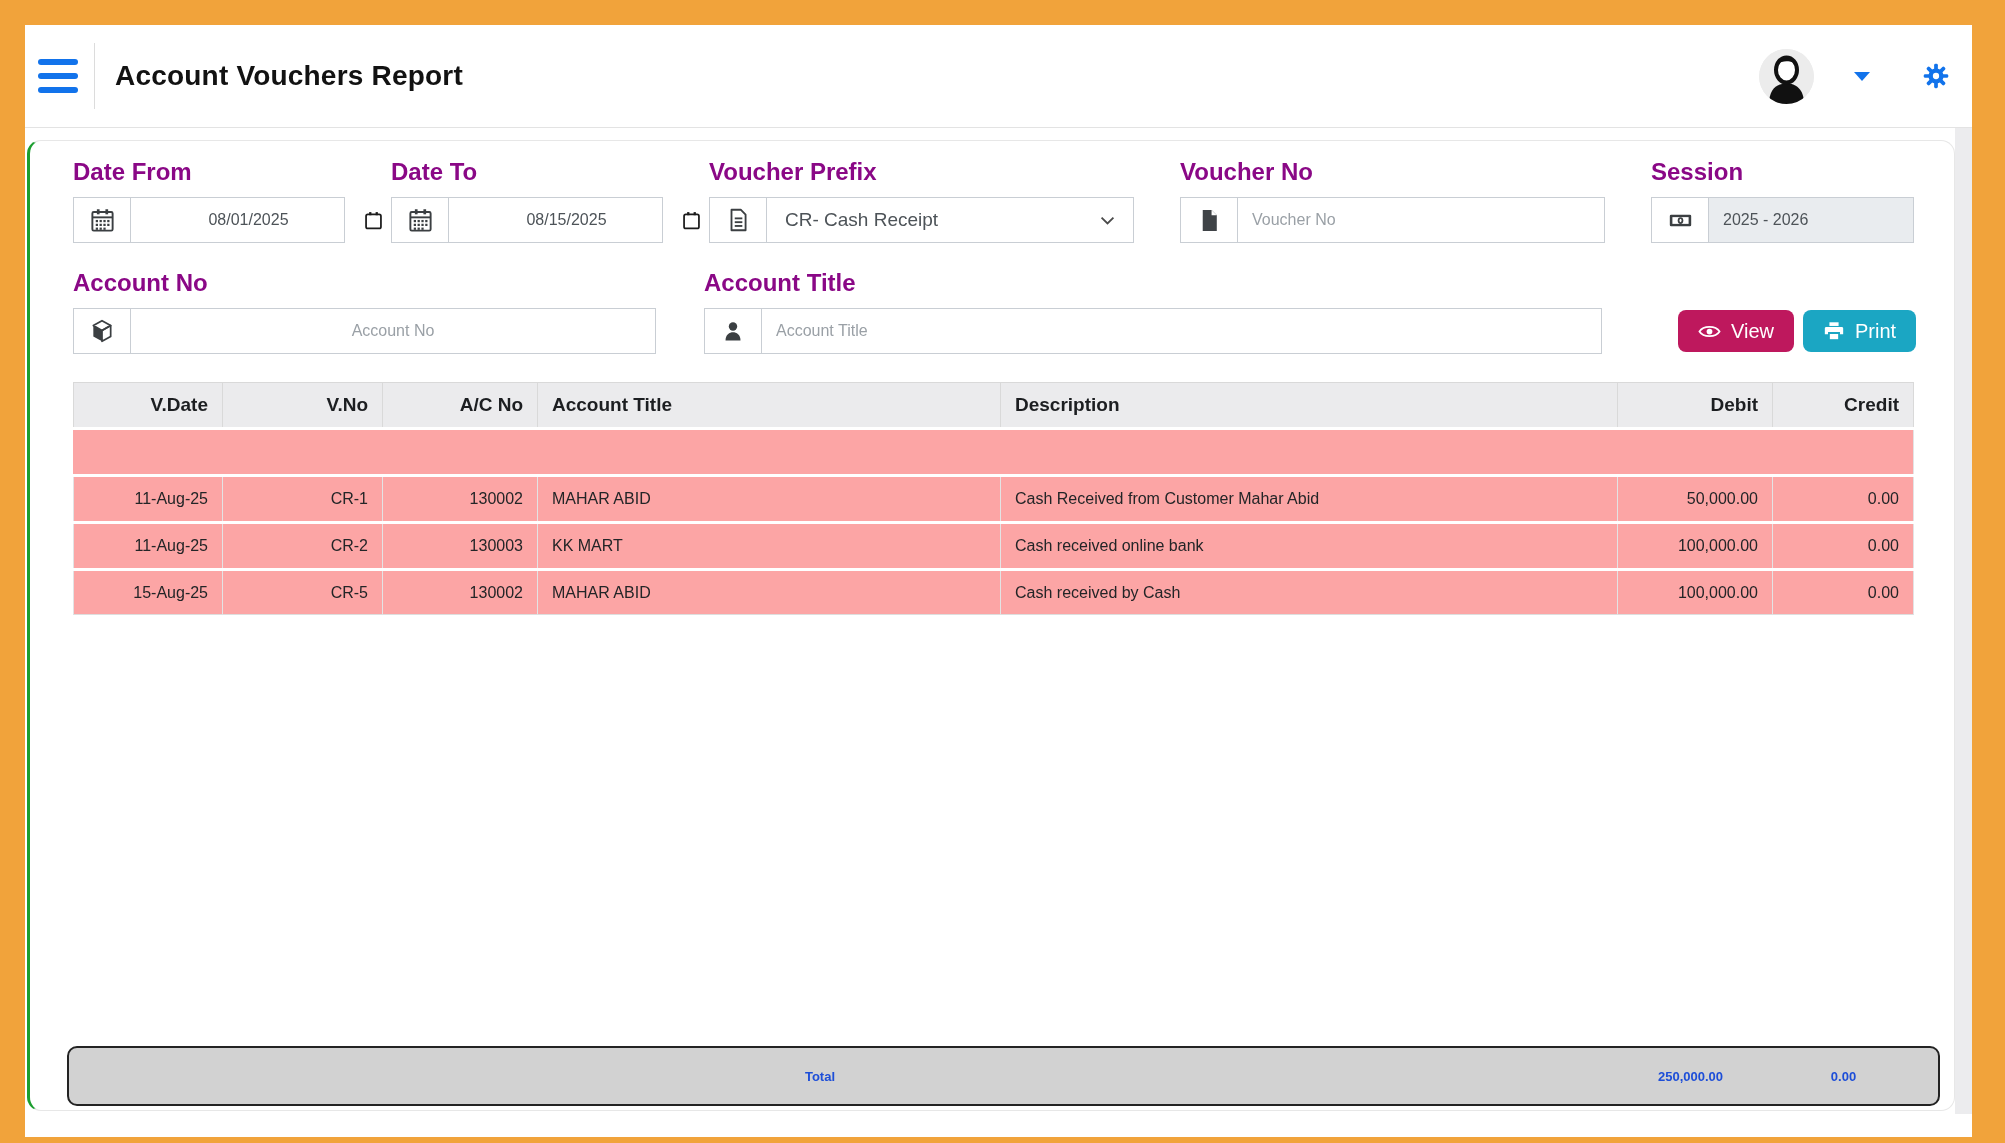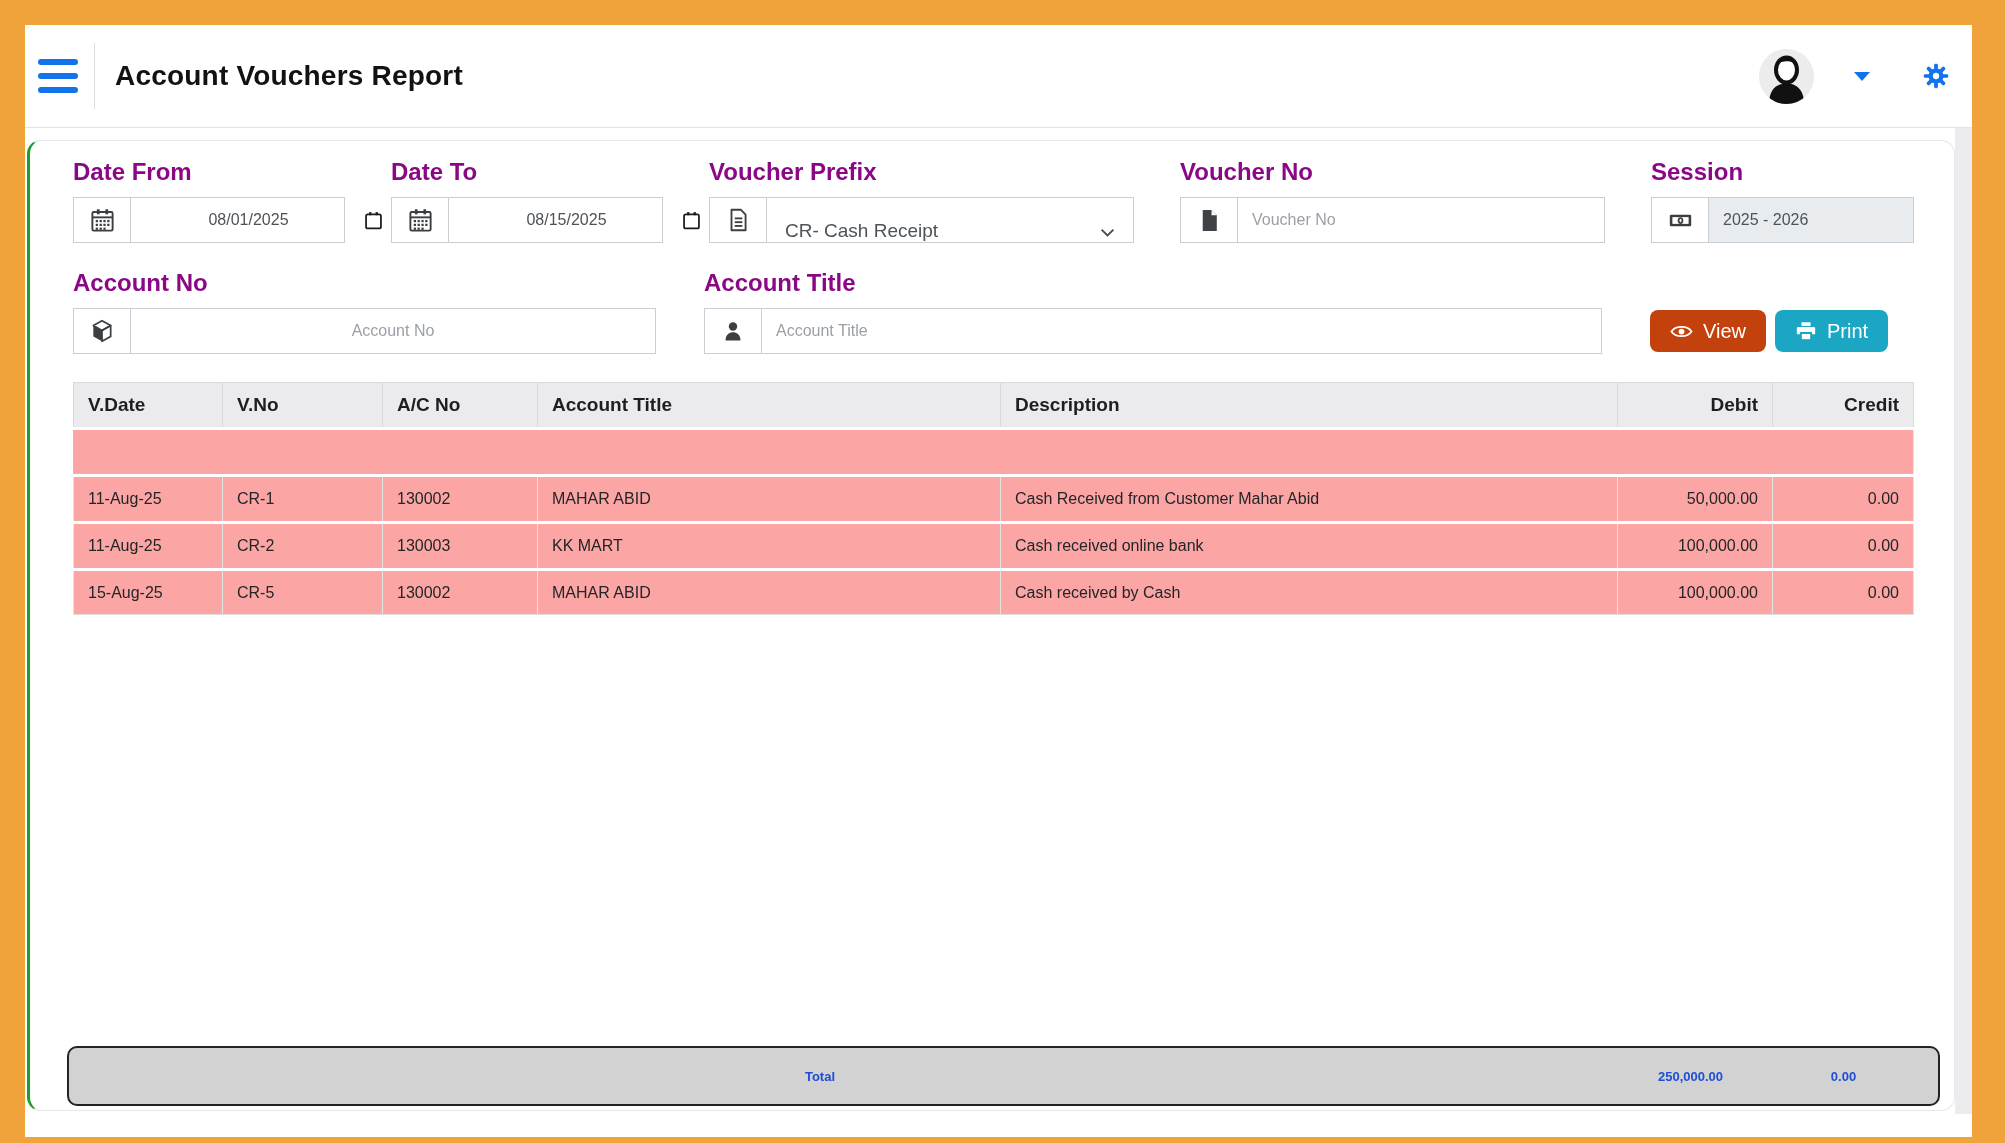--- a/index.html
+++ b/index.html
@@ -41,44 +41,44 @@
   .igroup{ display:flex; height:46px; border:1px solid #c9ced4; background:#fff; }
   .prepend{ width:57px; flex:0 0 57px; display:flex; align-items:center; justify-content:center; border-right:1px solid #c9ced4; background:#fff; }
   .igroup input{
     flex:1; border:0; outline:none; font-family:inherit; font-size:16px; color:#4d5358;
     background:transparent; min-width:0; padding:0 14px;
   }
   .igroup input::placeholder{ color:#9aa0a6; }
   .date-wrap{ position:relative; flex:1; display:flex; }
   .date-wrap input{ text-align:center; padding-right:44px; }
   .date-picker-icon{ position:absolute; right:12px; top:12px; cursor:pointer; }
-  .select-area{ flex:1; display:flex; align-items:flex-end; justify-content:space-between; padding:0 16px 0 18px; cursor:pointer; border-radius:0 10px 10px 0; }
+  .select-area{ flex:1; display:flex; align-items:center; justify-content:space-between; padding:0 16px 0 18px; cursor:pointer; border-radius:0 10px 10px 0; }
   .select-text{ font-size:19px; color:#4d5358; }
   .center-ph input::placeholder{ text-align:center; }
   .session-field{ background:#e9ecef !important; }
   
   .btn-row{ align-self:end; display:flex; gap:9px; padding-bottom:2px; }
   .btn{ height:42px; border:none; border-radius:8px; color:#fff; font-family:inherit; font-size:20px; display:flex; align-items:center; gap:10px; padding:0 20px; cursor:pointer; }
-  .btn-view{ background:#c2410c; }
+  .btn-view{ background:#be185d;margin-left:28px; }
   .btn-print{ background:#1ba6c3; }
   
   table.report{ border-collapse:separate; border-spacing:0 3px; margin-top:25px; table-layout:fixed; width:1841px; }
   table.report th{
     background:#ebebed; font-size:19px; font-weight:700; color:#1c1e21;
     height:45px; padding:0 14px; border-top:1px solid #d9d9d9; border-right:1px solid #d9d9d9;
   }
   table.report th:first-child{ border-left:1px solid #d9d9d9; }
   tr.spacer td{ background:#e1e1e3; height:9px; padding:0; }
   table.report td{
     background:#fca5a5; font-size:16px; color:#232527; height:44px; padding:0 14px;
     border-right:1px solid #e3e3e4; overflow:hidden; white-space:nowrap;
   }
   table.report tr.data td:first-child{ border-left:1px solid #e3e3e4; }
   table.report tr.data:last-child td{ border-bottom:1px solid #dedede; }
-  .ta-c{ text-align:left; } .ta-l{ text-align:left; } .ta-r{ text-align:right; }
+  .ta-c{ text-align:right; } .ta-l{ text-align:left; } .ta-r{ text-align:right; }
   
   .total-bar{
     position:absolute; left:37px; right:14px; bottom:4px; height:60px;
     background:#d2d2d2; border:2px solid #232323; border-radius:10px;
     display:grid; grid-template-columns:1554px 155px 1fr; align-items:center;
   }
   .total-bar .cell{ font-size:13px; font-weight:700; color:#1d4ed8; text-align:center; }
   .tb-label{ padding-right:52px; } .tb-debit{ padding-right:20px; } .tb-credit{ padding-right:29px; }
   .icon{ display:flex; align-items:center; justify-content:center; }
 </style>

